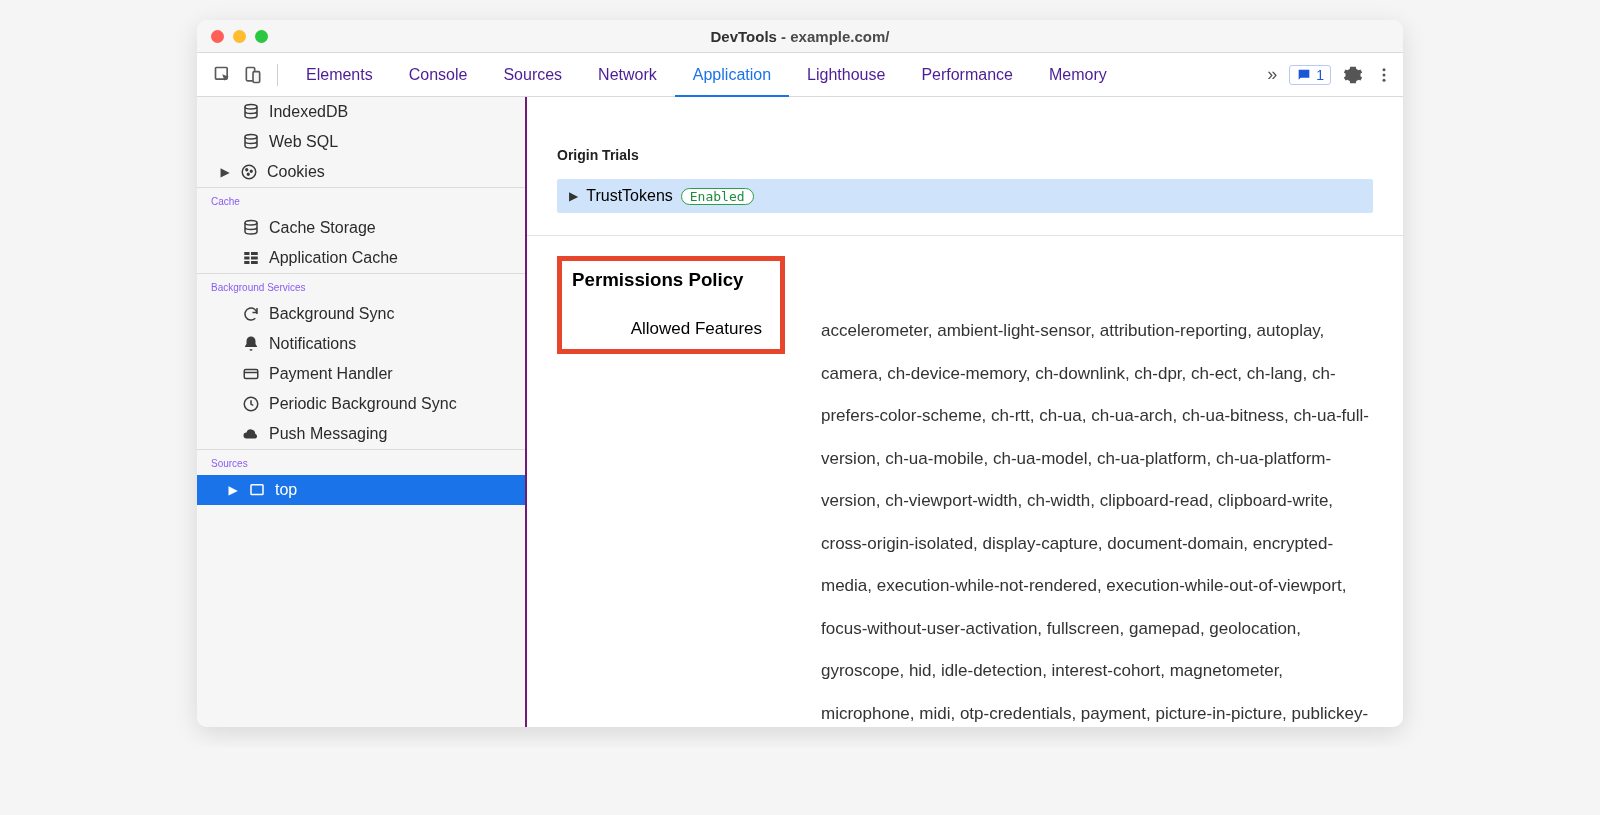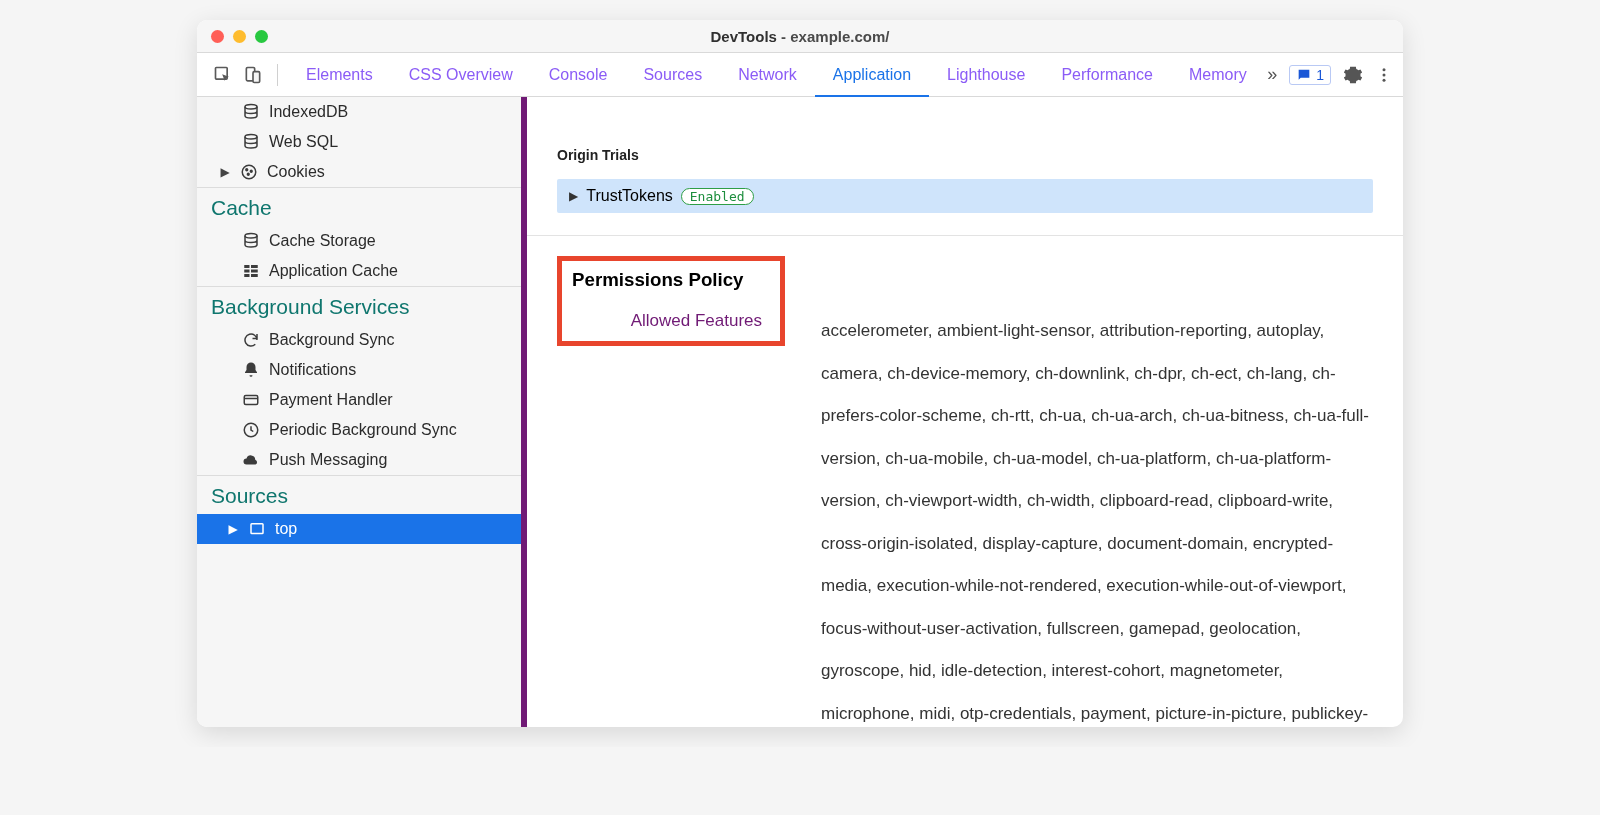--- a/index.html
+++ b/index.html
@@ -64,21 +64,21 @@
   .tb-sep {
     width: 1px; height: 22px; background: #d0d0d0;
     margin: 0 10px 0 6px;
   }
   .tabs { display: flex; gap: 0; flex: 1; }
   .tab {
     padding: 0 18px;
     height: 44px;
     line-height: 44px;
     font-size: 16px;
-    color: #8b5cf6;
+    color: #4c1d95;
     cursor: pointer;
     border-bottom: 2px solid transparent;
     white-space: nowrap;
   }
   .tab.active { color: #1a73e8; border-bottom-color: #1a73e8; }
   .tb-right { display: flex; align-items: center; gap: 12px; }
   .more-chev { font-size: 18px; color: #555; }
   .issues-badge {
     display: flex; align-items: center; gap: 4px;
     border: 1px solid #b9c9f4;
@@ -93,29 +93,29 @@
   
   .body {
     display: flex;
     height: 630px;
   }
 
   
   .sidebar {
     width: 330px;
     background: #f6f6f6;
-    border-right: 6px solid #701a75;
+    border-right: 2px solid #701a75;
     overflow-y: auto;
     font-size: 16px;
   }
   .side-group + .side-group { border-top: 1px solid #dcdcdc; }
   .side-head {
     padding: 8px 14px 6px 14px;
-    font-size: 21px;
-    color: #0f766e;
+    font-size: 10px;
+    color: #8b5cf6;
   }
   .side-item {
     display: flex;
     align-items: center;
     gap: 8px;
     padding: 3px 8px 3px 22px;
     color: #2b2b2b;
     cursor: pointer;
     line-height: 24px;
   }
@@ -169,24 +169,24 @@
     background: #fff;
   }
 
   .perm-section { padding: 20px 30px 30px 30px; }
   .highlight-box {
     display: inline-block;
     border: 5px solid #e8452d;
     padding: 8px 18px 10px 10px;
     margin-bottom: -6px;
   }
-  .highlight-box h3 { margin-bottom: 20px; }
+  .highlight-box h3 { margin-bottom: 28px; }
   .allowed-label {
     font-size: 17px;
-    color: #701a75;
+    color: #000000;
     text-align: right;
     width: 190px;
     display: inline-block;
   }
   .perm-row {
     display: flex;
     align-items: flex-start;
     gap: 20px;
   }
   .perm-row .left-col { flex-shrink:0; }
@@ -226,21 +226,20 @@
     <div class="tb-icon">
       <svg viewBox="0 0 24 24" width="20" height="20" fill="none" stroke="currentColor" stroke-width="2">
         <rect x="4" y="3" width="10" height="16" rx="1.5"></rect>
         <rect x="12" y="8" width="8" height="13" rx="1.5" fill="#f6f6f6"></rect>
       </svg>
     </div>
     <div class="tb-sep"></div>
 
     <div class="tabs">
       <div class="tab">Elements</div>
-      <div class="tab">CSS Overview</div>
       <div class="tab">Console</div>
       <div class="tab">Sources</div>
       <div class="tab">Network</div>
       <div class="tab active">Application</div>
       <div class="tab">Lighthouse</div>
       <div class="tab">Performance</div>
       <div class="tab">Memory</div>
     </div>
 
     <div class="tb-right">

